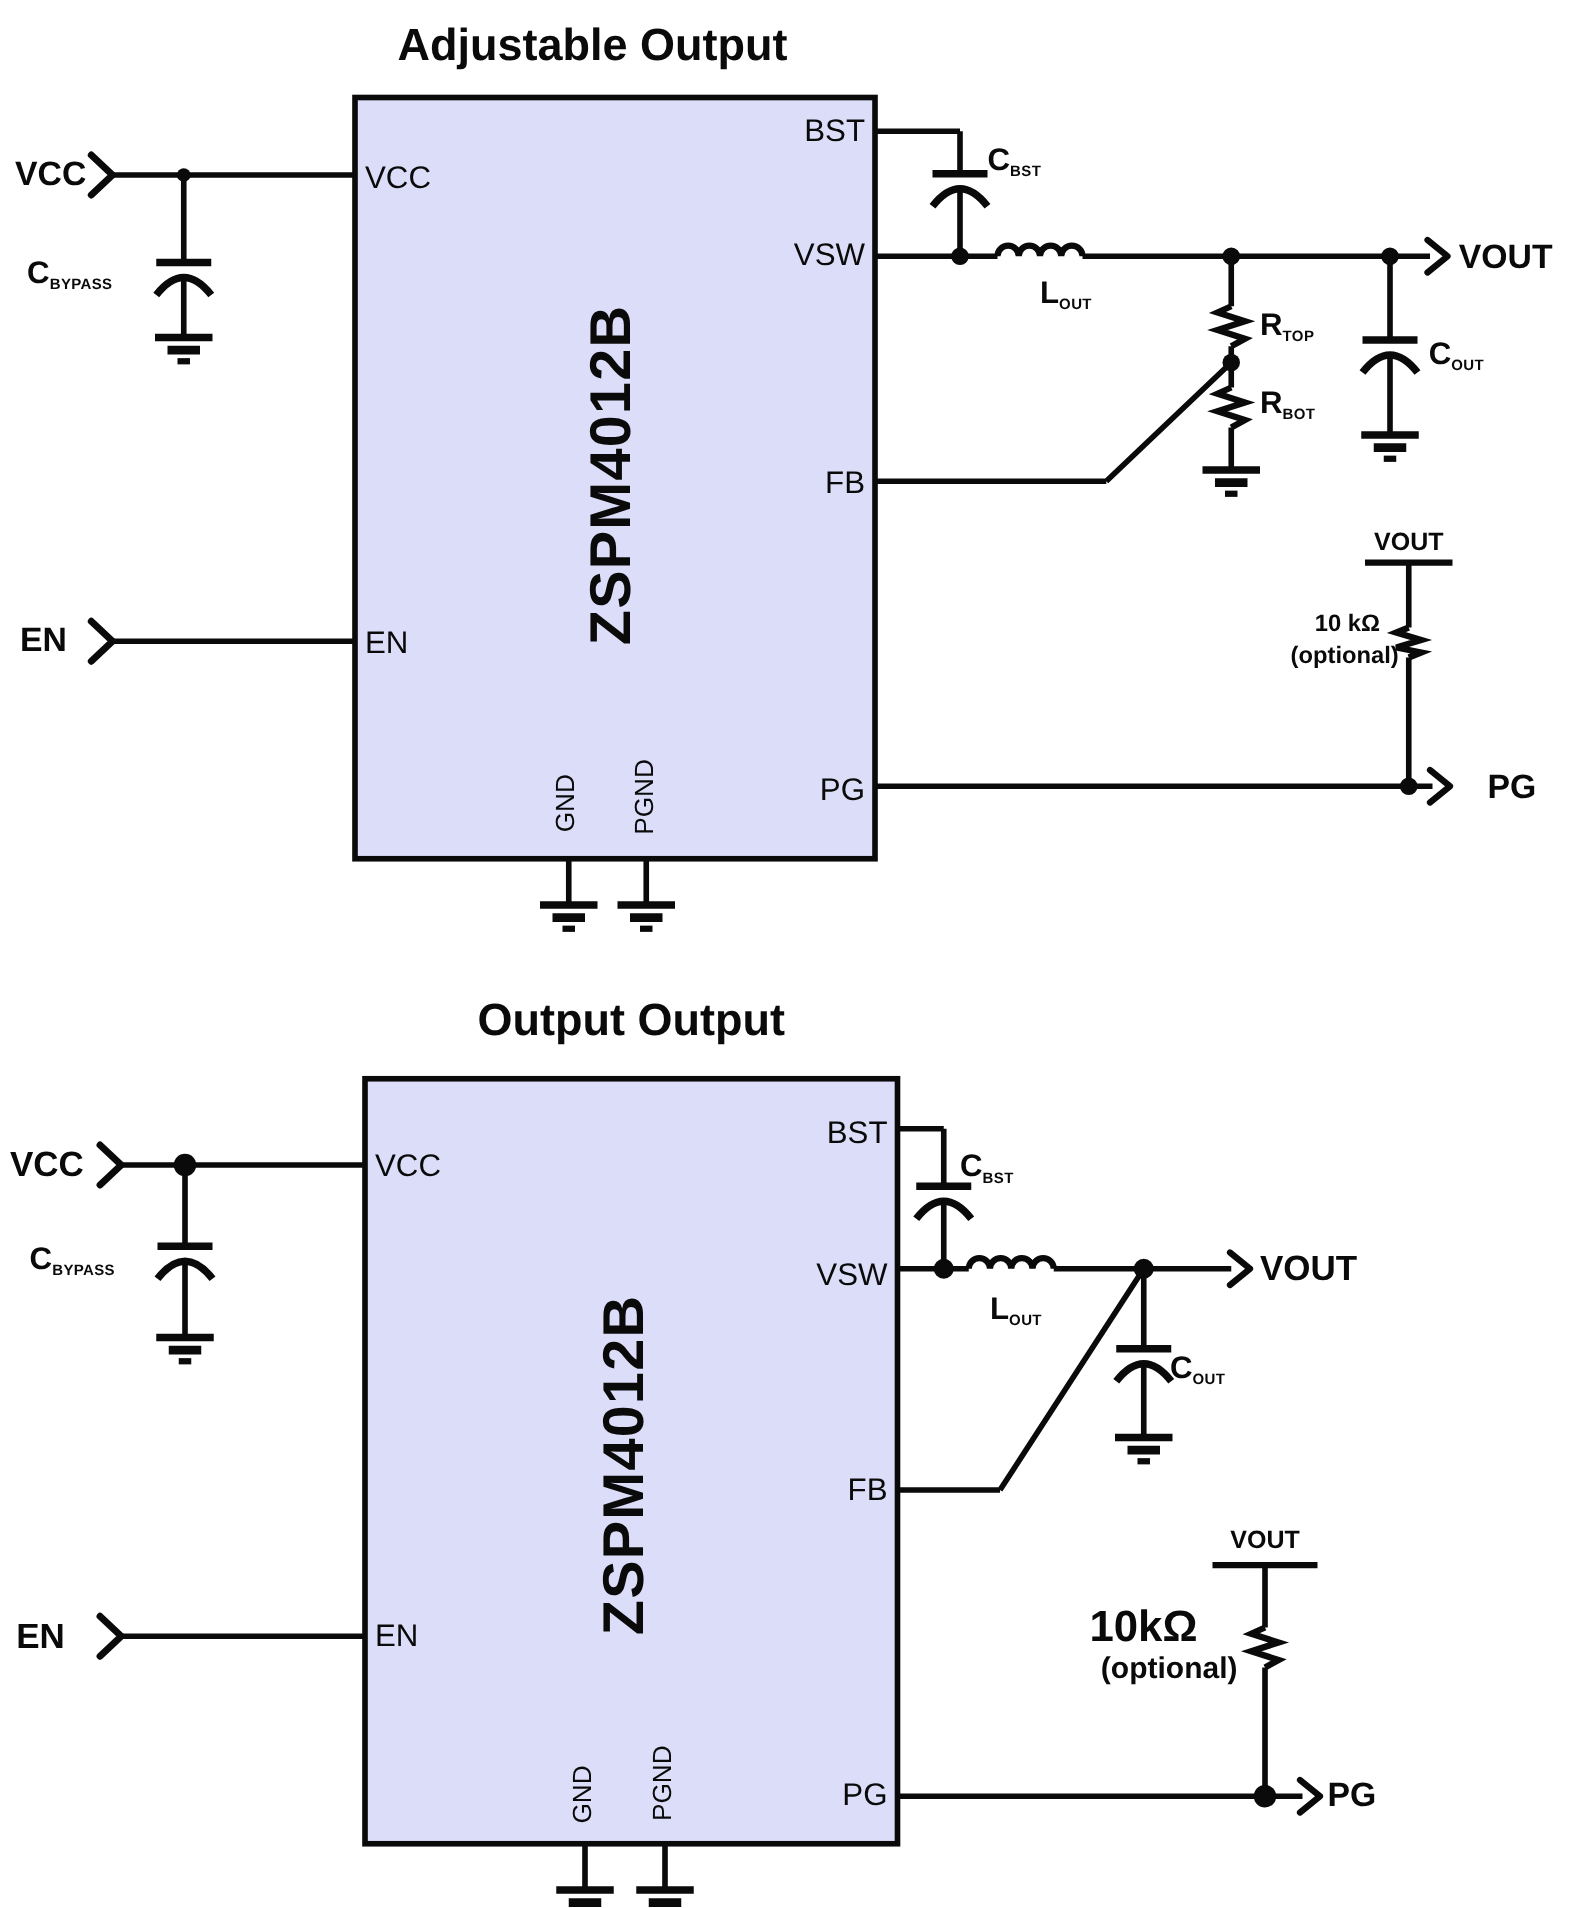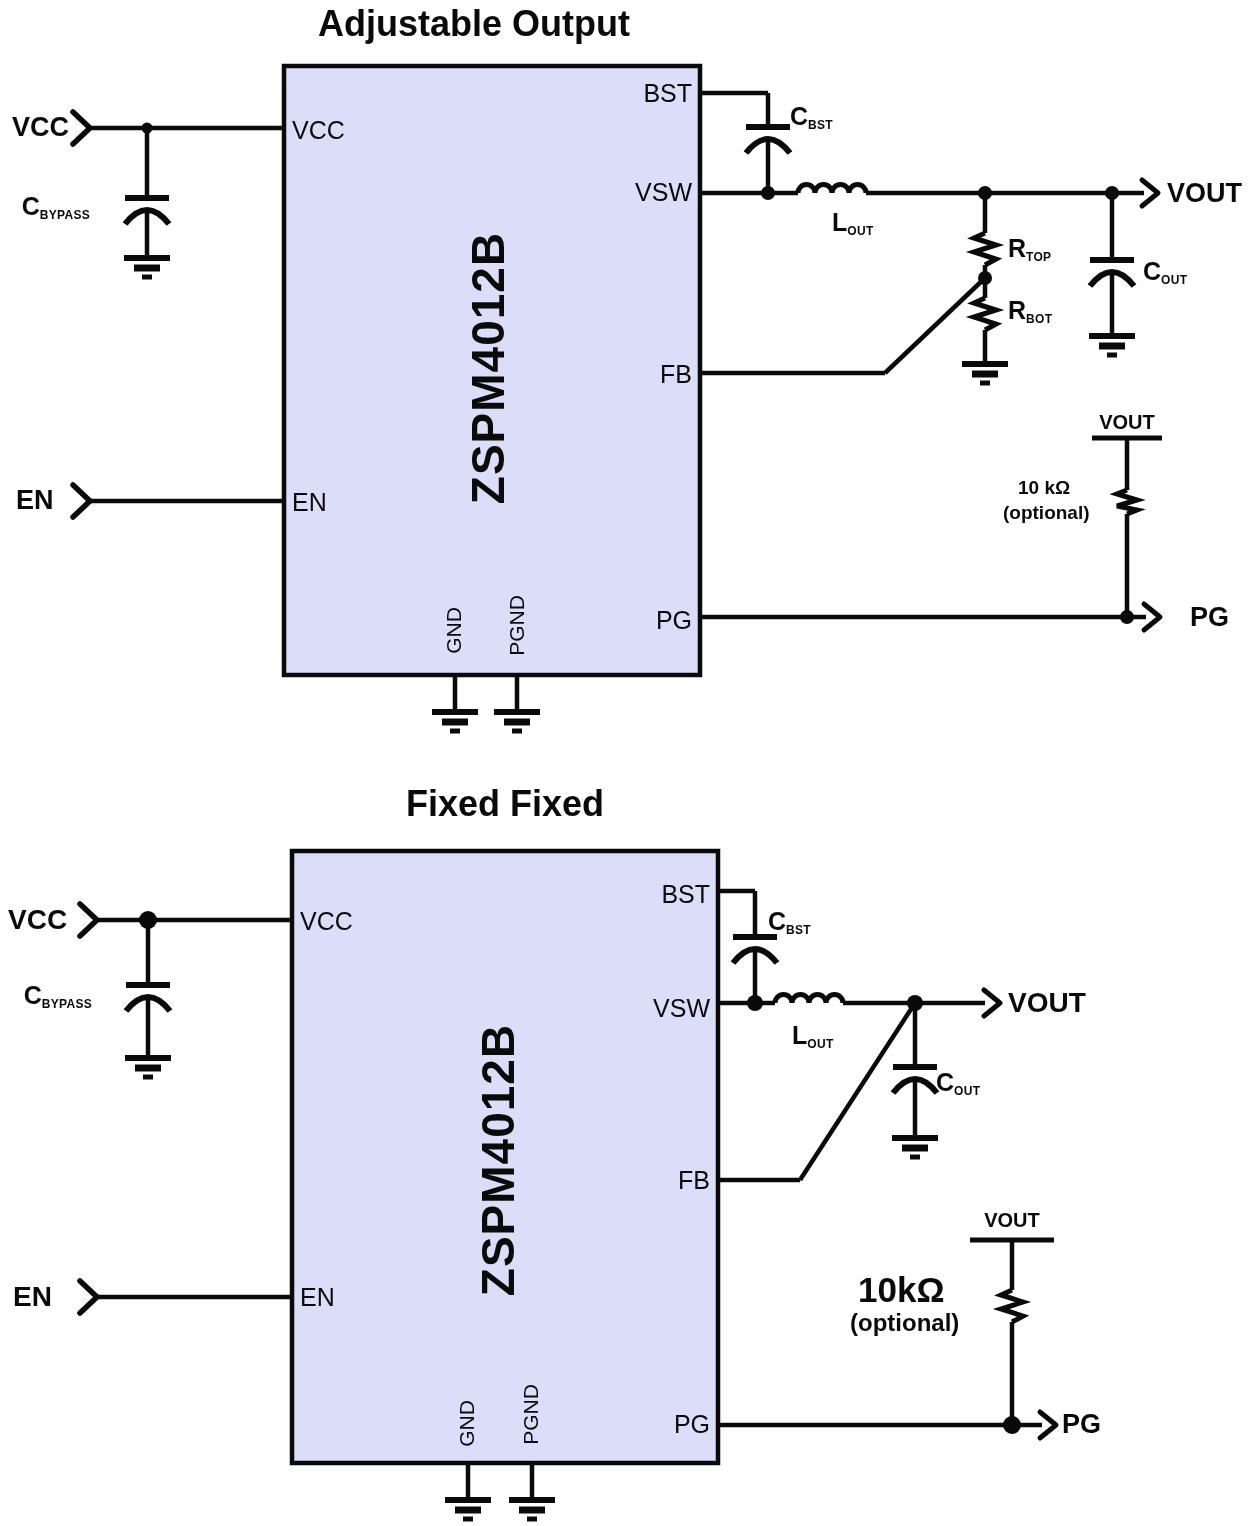--- a/index.html
+++ b/index.html
@@ -1,38 +1,38 @@
 <!DOCTYPE html>
 <html><head>
 <meta charset="utf-8">
 <style>
   html,body{margin:0;padding:0;}
   body{
     width:1256px;height:1526px;background:#ffffff;position:relative;overflow:hidden;
     font-family:"Liberation Sans", sans-serif;color:#000;
   }
-  .canvas{position:absolute;left:0;top:0;width:1256px;height:1314px;}
+  .canvas{position:absolute;left:0;top:12px;width:1256px;height:1314px;}
   svg.layer{position:absolute;left:0;top:0;}
   svg .wire{fill:none;stroke-width:4.5;}
   svg .bar{fill:none;stroke-width:5;}
   svg .dot{fill:#0a0a0a;stroke:none;}
   svg .icrect{stroke-width:4.5;}
   .lbl{position:absolute;white-space:nowrap;line-height:1;color:#0a0a0a;}
   .title{font-size:36px;font-weight:700;text-align:center;}
   .pin{font-size:25px;font-weight:400;}
   .pin.r{text-align:right;}
   .inlab{font-size:27px;font-weight:700;}
   .comp{display:flex;align-items:flex-end;font-weight:700;}
   .comp .lm{font-size:25px;line-height:1;}
   .comp .ls{font-size:12px;line-height:1;transform:translateY(2px);letter-spacing:.3px;}
   .comp.re{justify-content:flex-end;}
   .icname{font-size:46px;font-weight:700;text-align:center;transform:rotate(-90deg);letter-spacing:1px;}
   .vpin{font-size:21px;font-weight:400;text-align:center;transform:rotate(-90deg);}
   .raillab{font-size:20px;font-weight:700;text-align:center;}
-  .pux{font-weight:700;}
+  .pux{font-weight:700;text-align:right;}
 </style>
 </head>
 <body>
 
 <div class="canvas">
 
   <svg class="layer" width="1256" height="1526" viewBox="0 0 1256 1526" stroke="#0a0a0a">
     <defs>
       <g id="g-gnd">
         <path d="M-23 0 H23" stroke-width="6" fill="none"></path>
@@ -173,21 +173,21 @@
     <span class="lm">C</span>
       <span class="ls">OUT</span>
   </div>
 
   <div class="lbl inlab" style="left:1167px;top:180px;">VOUT</div>
   <div class="lbl raillab" style="left:1077px;top:412px;width:100px;">VOUT</div>
   <div class="lbl pux" style="left:1018px;top:478px;width:86px;font-size:19px;">10 kΩ</div>
   <div class="lbl pux" style="left:1003px;top:503px;width:116px;font-size:19px;">(optional)</div>
   <div class="lbl inlab" style="left:1190px;top:604px;">PG</div>
 
-  <div class="lbl title" style="left:292px;top:786px;width:426px;">Fixed Fixed</div>
+  <div class="lbl title" style="left:292px;top:786px;width:426px;">Output Output</div>
 
   <div class="lbl inlab" style="left:8px;top:906px;font-size:28px;">VCC</div>
   <div class="lbl inlab" style="left:13px;top:1283px;font-size:28px;">EN</div>
 
   <div class="lbl comp re" style="left:6px;top:983px;width:86px;">
     <span class="lm">C</span>
       <span class="ls">BYPASS</span>
   </div>
 
   <div class="lbl pin" style="left:300px;top:909px;">VCC</div>

